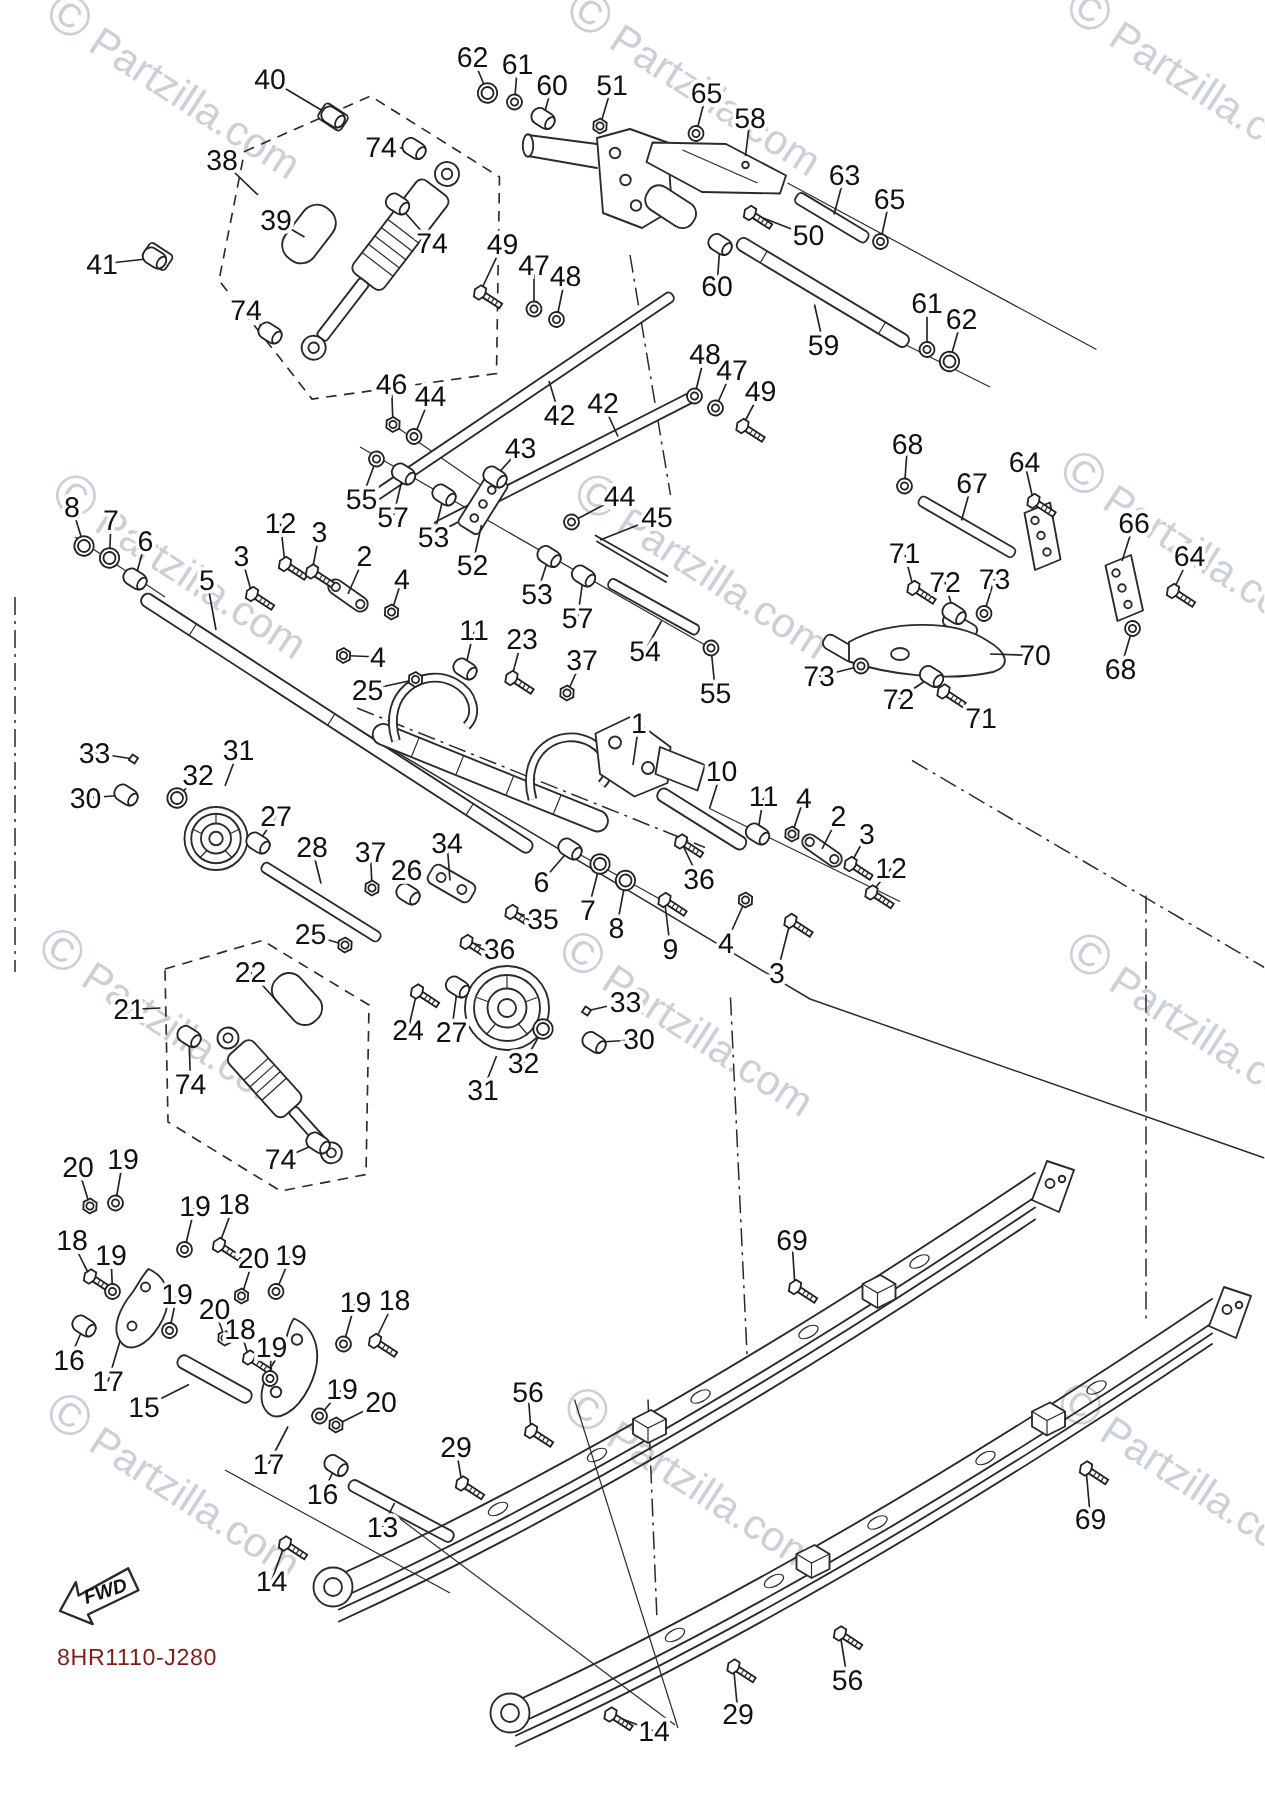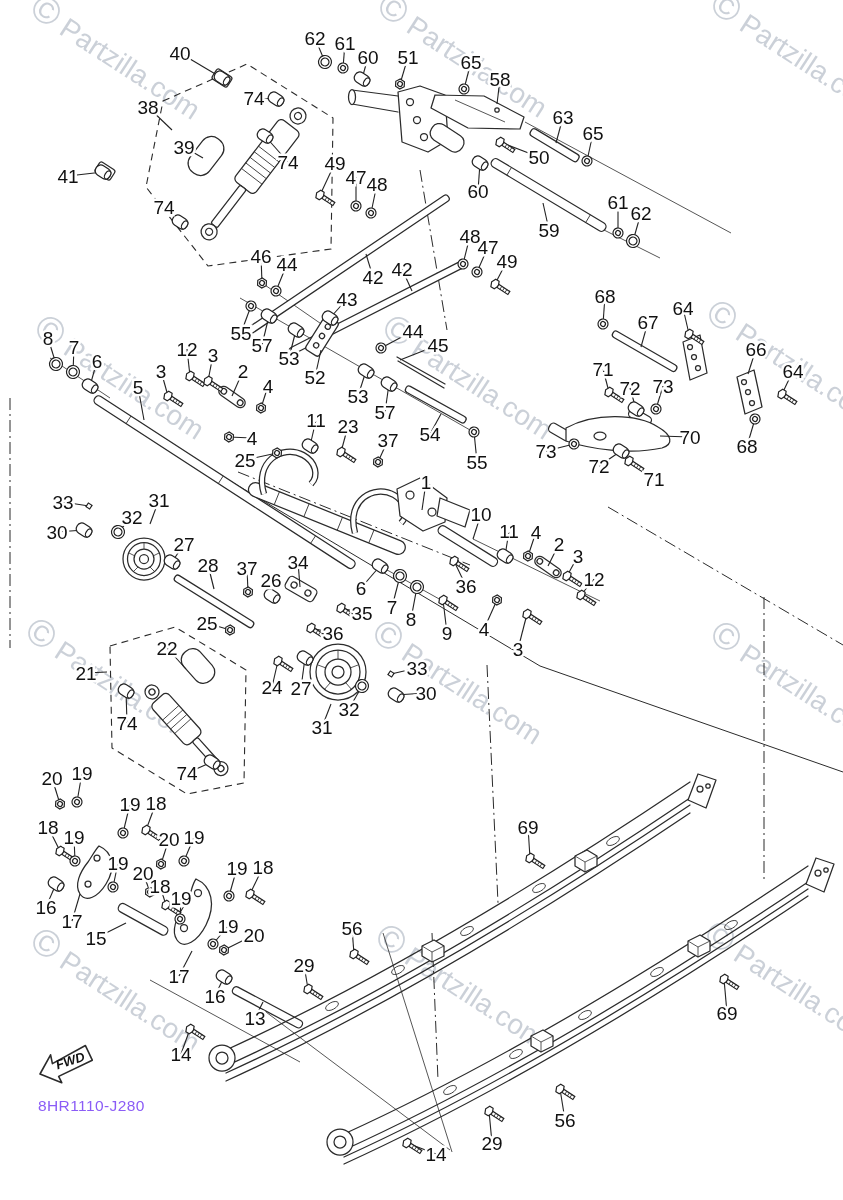--- a/index.html
+++ b/index.html
@@ -15,21 +15,21 @@
   .hw{stroke:#2b2b2b;stroke-width:6.5;fill:none;}
   .hwi{stroke:#fff;stroke-width:4;fill:none;}
   
   .ld{stroke:#222;stroke-width:1.1;fill:none;}
   .pf{fill:#fff;stroke:#222;stroke-width:1.2;}
   .lbl{font-family:"Liberation Sans",sans-serif;font-size:19px;fill:#111;text-anchor:middle;
        paint-order:stroke;stroke:#ffffff;stroke-width:5px;}
   .wm{font-family:"Liberation Sans",sans-serif;font-size:28px;fill:#c6ccd4;opacity:.9;}
   .fwdtxt{font-family:"Liberation Sans",sans-serif;font-size:13px;font-weight:bold;font-style:italic;fill:#111;
           paint-order:normal;}
-  .code{position:absolute;left:38px;top:1097px;font-size:15.5px;color:#8b5cf6;letter-spacing:.4px;}
+  .code{position:absolute;left:38px;top:1097px;font-size:15.5px;color:#7f1d1d;letter-spacing:.4px;}
   .copy{position:absolute;left:24px;top:1224px;font-size:30px;color:#8b5cf6;white-space:nowrap;}
 </style>
 </head>
 <body>
 
 <div class="stage">
   <svg width="843" height="1200" viewBox="0 0 843 1200">
     <defs>
       <g id="g-w">
           <circle r="5" class="pf"></circle>

